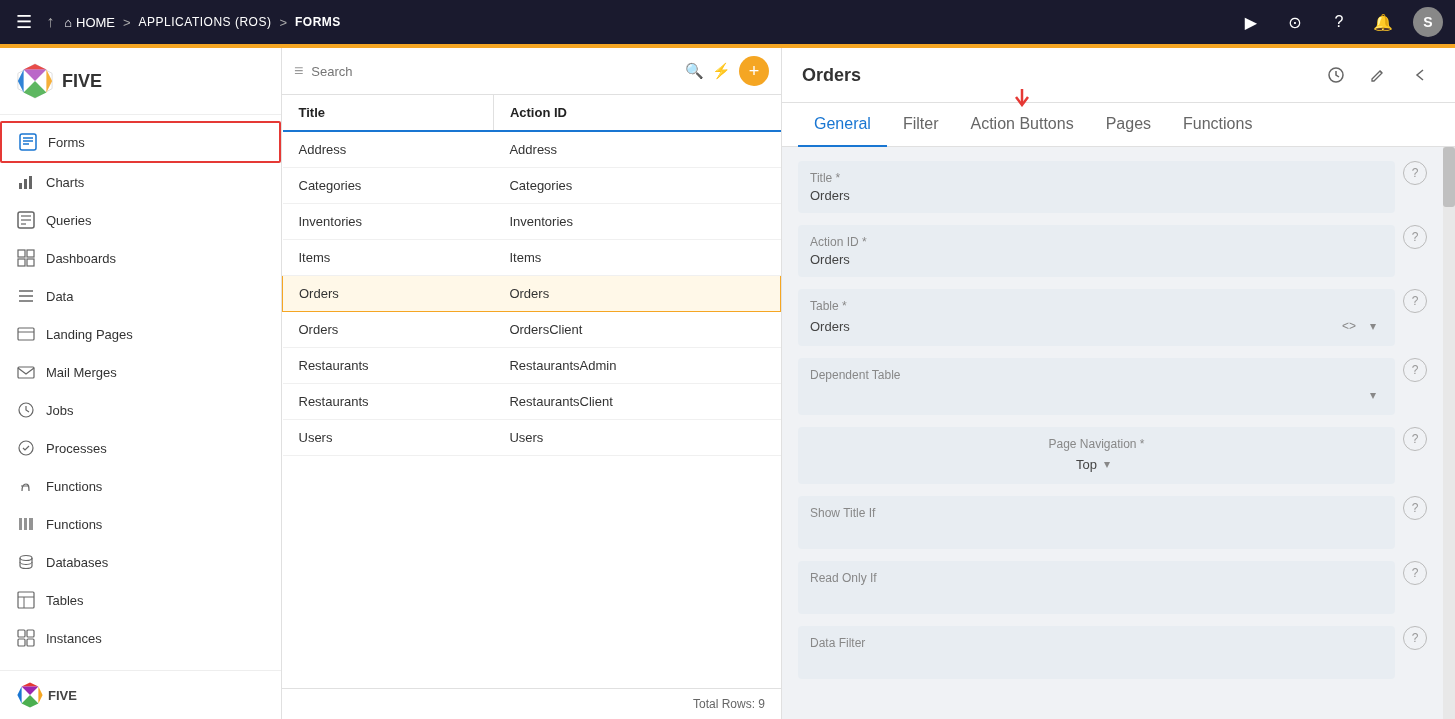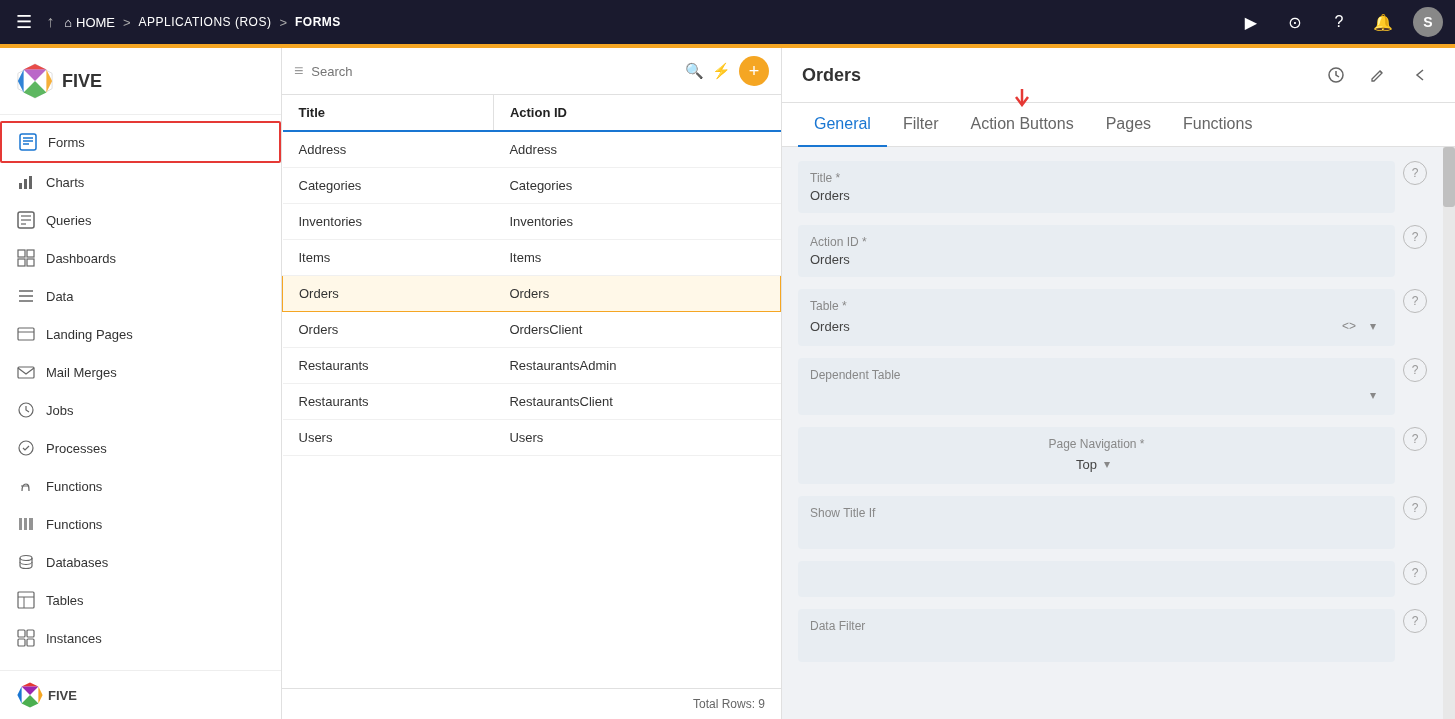--- a/index.html
+++ b/index.html
@@ -704,20 +704,23 @@
                 <div class="field-label">
                   <span>Show Title If</span>
                 </div>
                 <div class="field-value" style="height:16px;"></div>
               </div>
               <div class="help-btn">?</div>
             </div>
 
             <div class="form-row">
               <div class="form-field">
+                <div class="field-label">
+                  <span>Read Only If</span>
+                </div>
                 <div class="field-value" style="height:16px;"></div>
               </div>
               <div class="help-btn">?</div>
             </div>
 
             <div class="form-row">
               <div class="form-field">
                 <div class="field-label">
                   <span>Data Filter</span>
                 </div>

